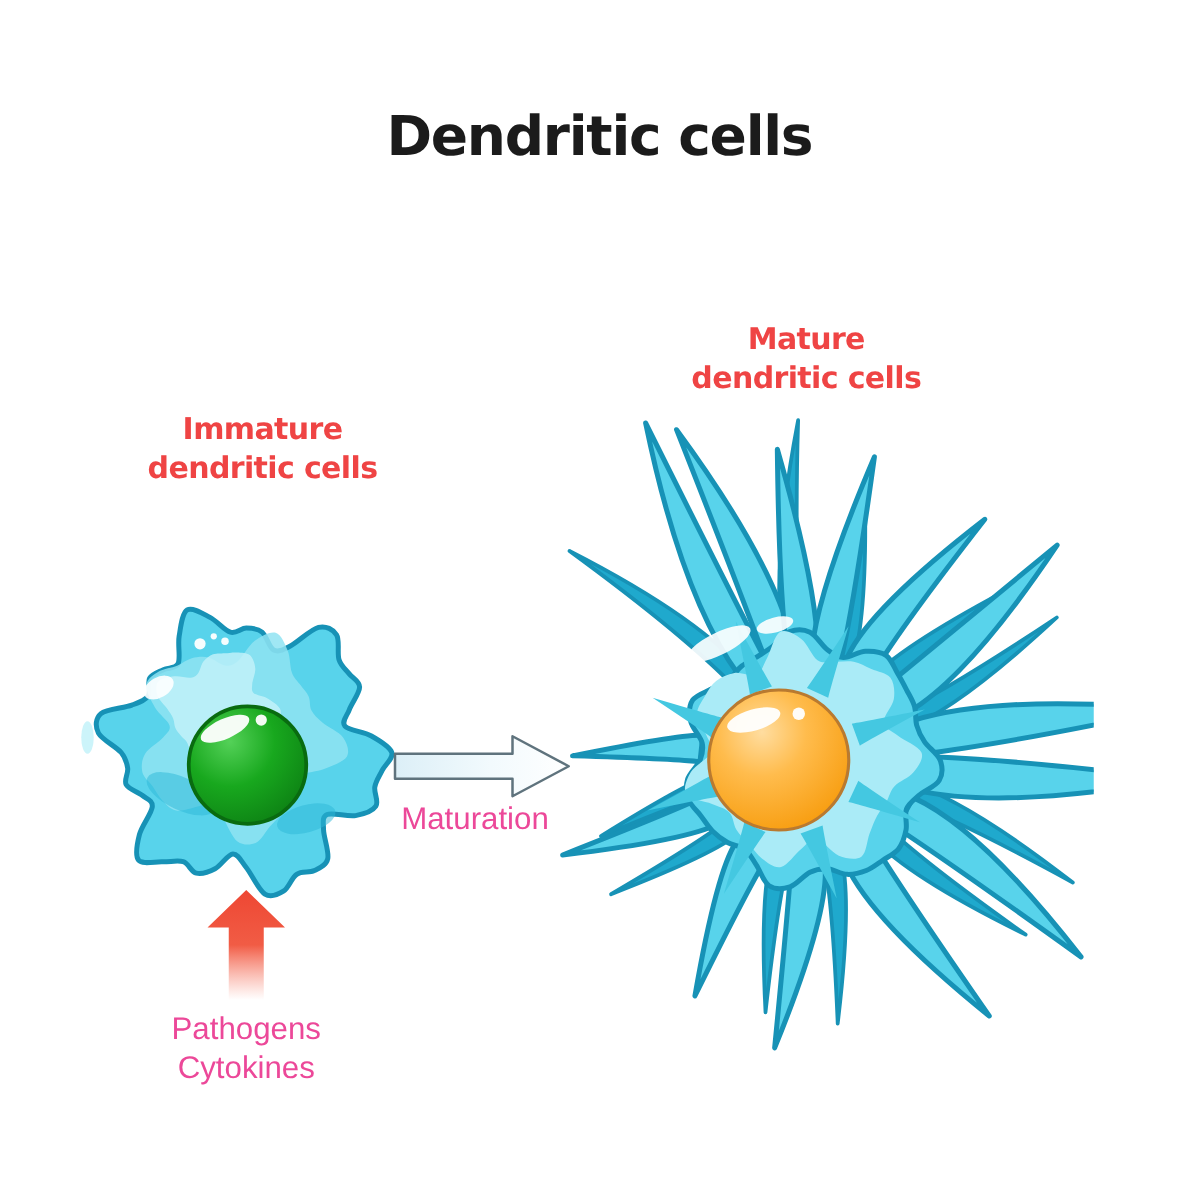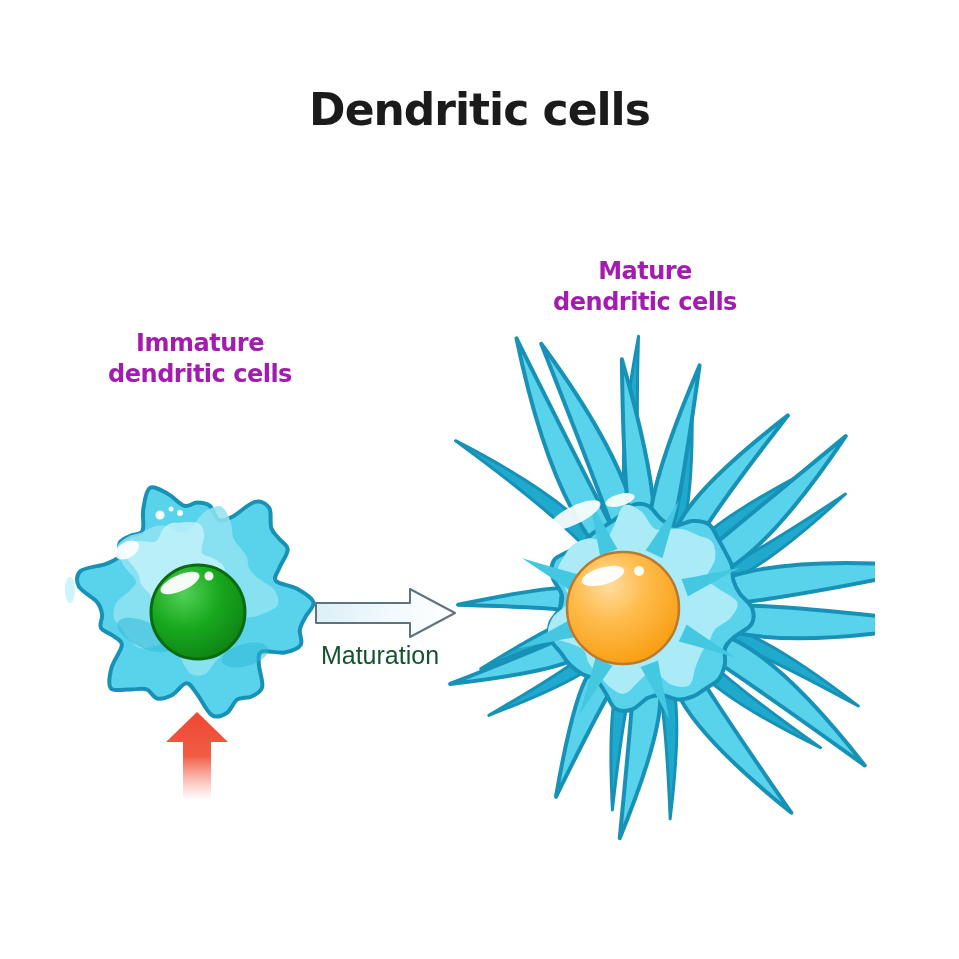--- a/index.html
+++ b/index.html
@@ -6,27 +6,27 @@
   .stage{
     position:relative;width:875px;height:959px;background:#ffffff;overflow:hidden;
     font-family:"DejaVu Sans",sans-serif;
   }
   .abs{position:absolute;}
   .title{
     left:0;top:84px;width:959px;text-align:center;
     font-size:44px;font-weight:bold;color:#1b1b1b;letter-spacing:-1px;
   }
   .cell-label{
-    font-size:24px;font-weight:bold;color:#a21caf;text-align:center;
+    font-size:24px;font-weight:bold;color:#ef4444;text-align:center;
     line-height:31px;letter-spacing:-0.5px;
   }
   .lbl-mature{left:495px;top:256px;width:300px;}
-  .lbl-immature{left:50px;top:328px;width:300px;}
+  .lbl-immature{left:60px;top:328px;width:300px;}
   .plain-label{
-    font-family:"Liberation Sans",sans-serif;color:#14532d;text-align:center;
+    font-family:"Liberation Sans",sans-serif;color:#ec4899;text-align:center;
   }
   .lbl-maturation{left:305px;top:641px;width:150px;font-size:25px;}
   .lbl-stimuli{left:97px;top:808px;width:200px;font-size:25px;line-height:31px;}
   svg.layer{position:absolute;overflow:visible;}
 </style>
 </head>
 <body>
 
 <div class="stage">
 
@@ -148,14 +148,18 @@
         <ellipse cx="205" cy="170" rx="15" ry="6" fill="#FFFFFF" opacity="0.9" transform="rotate(-15 205 170)"></ellipse>
         <ellipse cx="130" cy="212" rx="9" ry="4" fill="#FFFFFF" opacity="0.85" transform="rotate(-35 130 212)"></ellipse>
       </g>
     <g>
       <circle cx="208" cy="278" r="56" fill="url(#gradOrange)" stroke="#B97A30" stroke-width="2.5"></circle>
       <ellipse cx="188" cy="246" rx="22" ry="8.5" fill="#ffffff" opacity="0.95" transform="rotate(-16 188 246)"></ellipse>
       <circle cx="224" cy="241" r="5" fill="#ffffff" opacity="0.95"></circle>
     </g>
   </svg>
 
+  <div class="abs plain-label lbl-stimuli">
+    <span>Pathogens</span><br>
+    <span>Cytokines</span>
+  </div>
 
 </div>
 
 </body></html>

